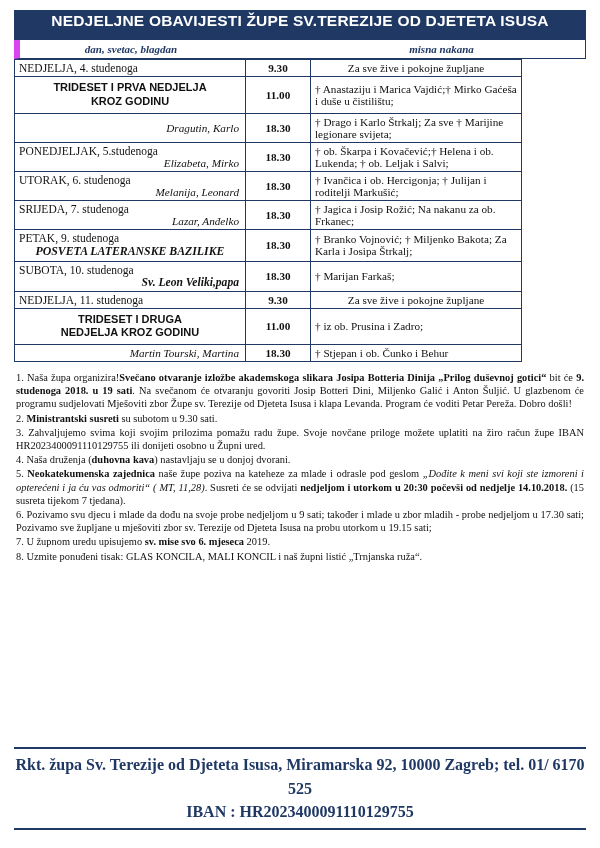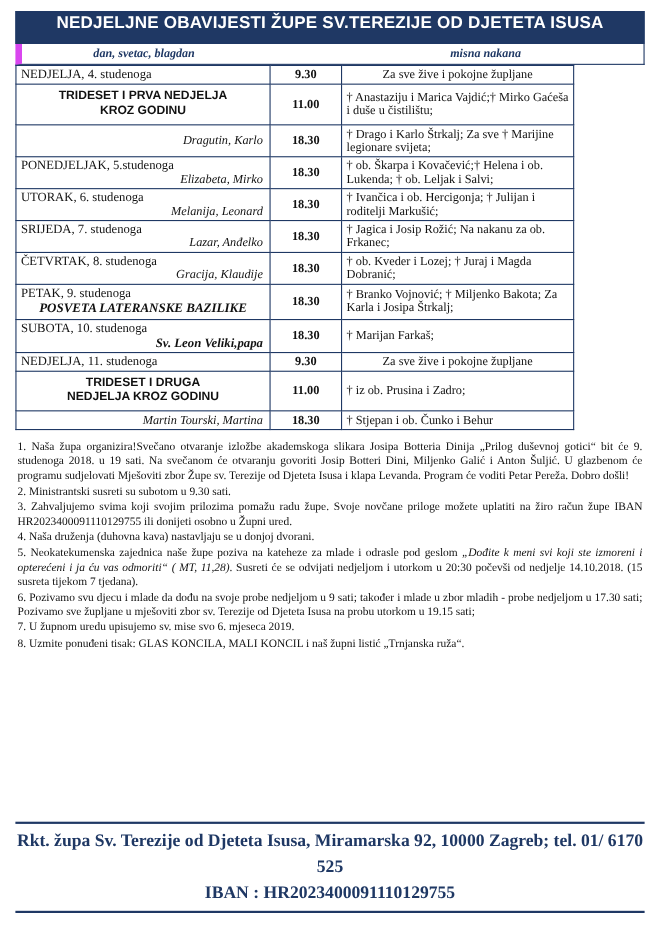--- a/index.html
+++ b/index.html
@@ -127,21 +127,21 @@
   .notes {
     margin-top: 9px;
     font-size: 10.4px;
     line-height: 1.27;
     text-align: justify;
     padding: 0 2px 0 2px;
   }
   .notes p {
     margin: 0 0 1px 0;
   }
-  .b { font-weight: normal; }
+  .b { font-weight: bold; }
   .i { font-style: italic; }
   
   .footer {
     position: absolute;
     left: 14px;
     right: 14px;
     bottom: 18px;
   }
   .footer .rule {
     border-top: 2px solid #1f3864;
@@ -215,28 +215,20 @@
           <td class="timecell">18.30</td>
           <td class="intent">† Ivančica i ob. Hercigonja; † Julijan i roditelji Markušić;</td>
         </tr>
         <tr>
           <td class="daycell" rowspan="1">
             <span class="dayname">SRIJEDA, 7. studenoga</span>
             <span class="saints">Lazar, Anđelko</span>
           </td>
           <td class="timecell">18.30</td>
           <td class="intent">† Jagica i Josip Rožić; Na nakanu za ob. Frkanec;</td>
-        </tr>
-        <tr>
-          <td class="daycell" rowspan="1">
-            <span class="dayname">ČETVRTAK, 8. studenoga</span>
-            <span class="saints">Gracija, Klaudije</span>
-          </td>
-          <td class="timecell">18.30</td>
-          <td class="intent">† ob. Kveder i Lozej; † Juraj i Magda Dobranić;</td>
         </tr>
         <tr>
           <td class="daycell" rowspan="1">
             <span class="dayname">PETAK, 9. studenoga</span>
             <span class="subtitle-center">POSVETA LATERANSKE BAZILIKE</span>
           </td>
           <td class="timecell">18.30</td>
           <td class="intent">† Branko Vojnović; † Miljenko Bakota; Za Karla i Josipa Štrkalj;</td>
         </tr>
         <tr>

